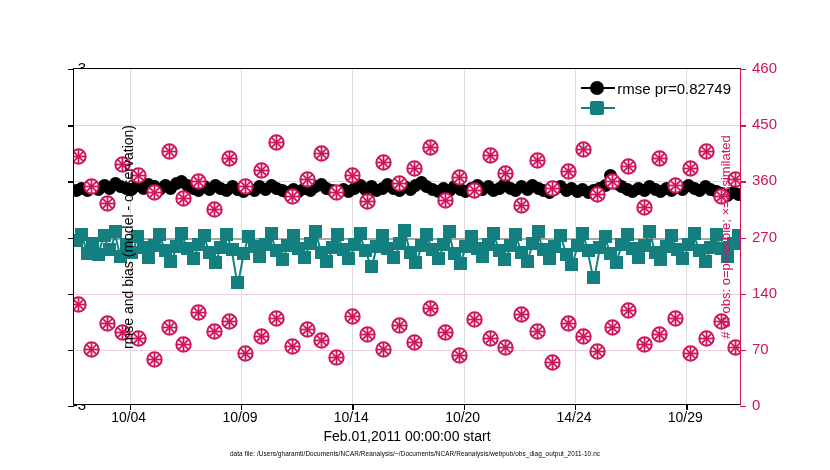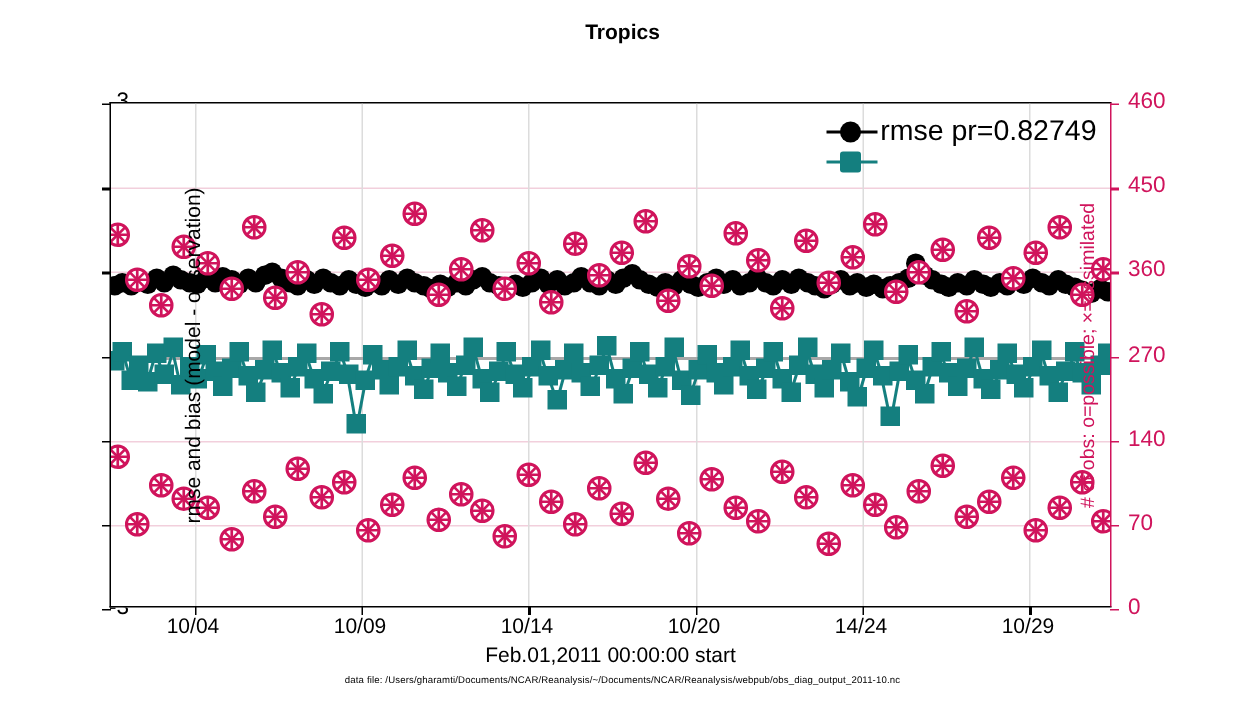--- a/index.html
+++ b/index.html
@@ -85,39 +85,38 @@
     z-index:40;
   }
   .legend-row{display:flex;align-items:center;height:20px;white-space:nowrap;}
   .legend-sample{position:relative;width:34px;height:14px;margin-right:2px;}
   .legend-line{position:absolute;left:0;right:0;top:6px;height:2.2px;}
   .legend-line.black{background:#000;}
   .legend-line.teal{background:#147f7f;}
   .legend-mark{position:absolute;left:9px;top:0px;width:14px;height:14px;}
   .legend-mark.circ{border-radius:50%;background:#000;}
   .legend-mark.sq{background:#147f7f;border-radius:2px;}
-  .legend-text{font-size:19px;color:#000;}
+  .legend-text{font-size:15px;color:#000;}
 
   
   .m{position:absolute;}
   .m-rmse{width:13px;height:13px;border-radius:50%;background:#000;margin:-6.5px 0 0 -6.5px;}
   .m-bias{width:13px;height:13px;background:#147f7f;margin:-6.5px 0 0 -6.5px;}
   .seg{position:absolute;transform-origin:0 50%;height:1.6px;}
   .seg-rmse{background:#000;}
   .seg-bias{background:#147f7f;}
   .m-obs{width:17px;height:17px;margin:-8.5px 0 0 -8.5px;}
   .m-obs svg{display:block;}
 </style>
 </head>
 <body>
 
 <div id="root">
 
   <div class="title-block">
-    <div class="title-main">Tropics</div>
   </div>
 
   <div id="axis-layer">
       <div class="ytick-left" style="top: 405px;">-3</div>
       <div class="ytick-left" style="top: 348.833px;">-2</div>
       <div class="ytick-left" style="top: 292.667px;">-1</div>
       <div class="ytick-left" style="top: 236.5px;">0</div>
       <div class="ytick-left" style="top: 180.333px;">1</div>
       <div class="ytick-left" style="top: 124.167px;">2</div>
       <div class="ytick-left" style="top: 68px;">3</div>

